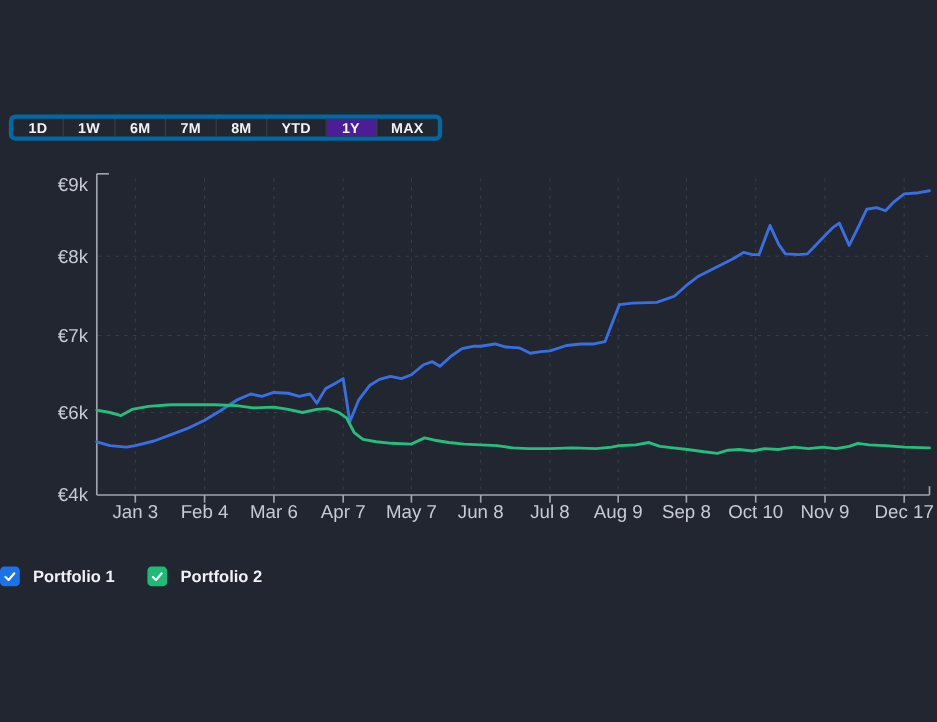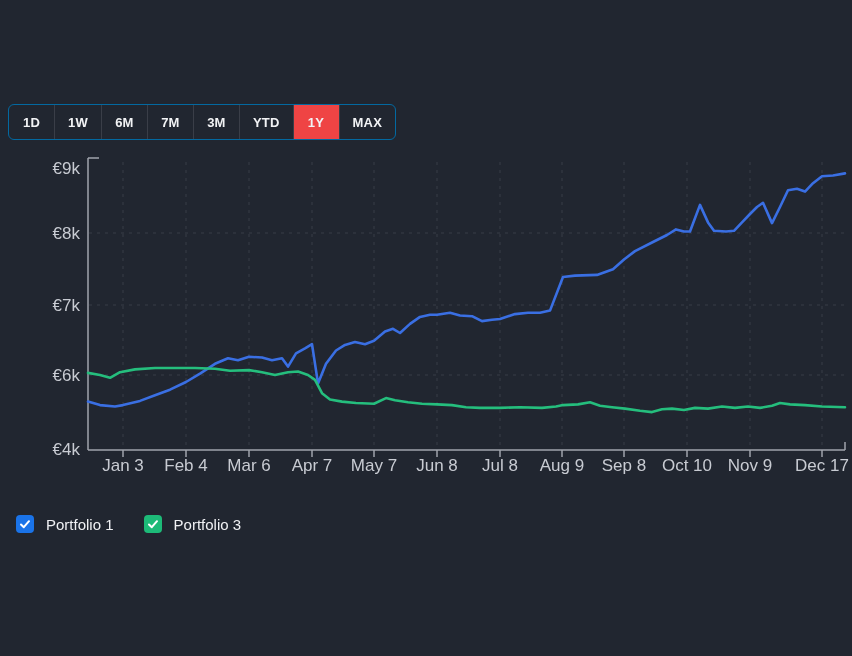--- a/index.html
+++ b/index.html
@@ -5,61 +5,61 @@
   html,body { margin:0; padding:0; }
   body {
     width:852px; height:656px;
     background:#212630;
     position:relative; overflow:hidden;
     font-family:"Liberation Sans", sans-serif;
   }
   
   .range-group {
     position:absolute; left:8px; top:104px;
-    display:flex; height:36px; box-sizing:border-box;
-    border:1px solid #0369a1; border-radius:6px; overflow:hidden;
+    display:flex; height:24px; box-sizing:border-box;
+    border:4px solid #0369a1; border-radius:6px; overflow:hidden;
     background:transparent;
   }
   .seg {
     background:transparent; color:#f2f3f5;
     font-family:"Liberation Sans", sans-serif;
     font-size:13px; font-weight:bold;
     border:none; border-right:1px solid #3a3e48;
     min-width:46px; padding:0 13px; height:100%;
     cursor:pointer; letter-spacing:0.2px;
   }
   .seg:last-child { border-right:none; }
-  .seg.selected { background:#ef4444; }
+  .seg.selected { background:#4c1d95; }
   
   #chart-svg { position:absolute; left:0; top:0; }
   .gridline { stroke:#383c46; stroke-width:1; stroke-dasharray:3 5; }
   .axisline { stroke:#a0a5ac; stroke-width:1.5; fill:none; }
   .ticklbl  { fill:#c8cbd2; font-family:"Liberation Sans", sans-serif; font-size:17px; }
   .series-path { fill:none; stroke-width:2.6; stroke-linejoin:round; stroke-linecap:round; }
   
   .legend {
-    position:absolute; left:16px; top:515px;
-    display:flex; align-items:flex-end; gap:30px;
+    position:absolute; left:0; top:515px;
+    display:flex; align-items:flex-end; gap:30px;font-weight:bold;
   }
   .legend-item { display:flex; align-items:center; gap:12px; cursor:pointer; }
   .legend-label { color:#f0f1f4; font-size:15px; }
   .checkbox {
     width:18px; height:18px; border-radius:4px;
     display:flex; align-items:center; justify-content:center;
   }
 </style>
 </head>
 <body>
 
 <div class="range-group">
   <button class="seg">1D</button>
   <button class="seg">1W</button>
   <button class="seg">6M</button>
   <button class="seg">7M</button>
-  <button class="seg">3M</button>
+  <button class="seg">8M</button>
   <button class="seg">YTD</button>
   <button class="seg selected">1Y</button>
   <button class="seg">MAX</button>
 </div>
 
 <svg id="chart-svg" width="852" height="500">
   <g id="grid-group">
       <line x1="123" y1="162" x2="123" y2="449" class="gridline"></line>
       <line x1="186" y1="162" x2="186" y2="449" class="gridline"></line>
       <line x1="249" y1="162" x2="249" y2="449" class="gridline"></line>
@@ -129,15 +129,15 @@
       </svg>
     </span>
     <span class="legend-label">Portfolio 1</span>
   </div>
   <div class="legend-item">
     <span class="checkbox" id="cb-1" style="background: rgb(29, 186, 120);">
       <svg width="12" height="12" viewBox="0 0 12 12">
         <path d="M2 6.5 L4.8 9.2 L10 3.2" stroke="#ffffff" stroke-width="2" fill="none" stroke-linecap="round" stroke-linejoin="round"></path>
       </svg>
     </span>
-    <span class="legend-label">Portfolio 3</span>
+    <span class="legend-label">Portfolio 2</span>
   </div>
 </div>
 
 </body></html>

